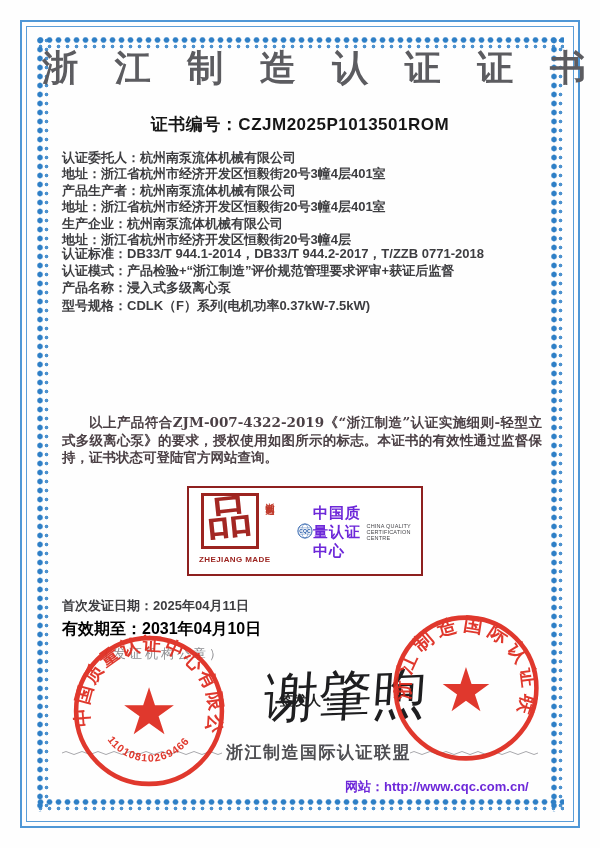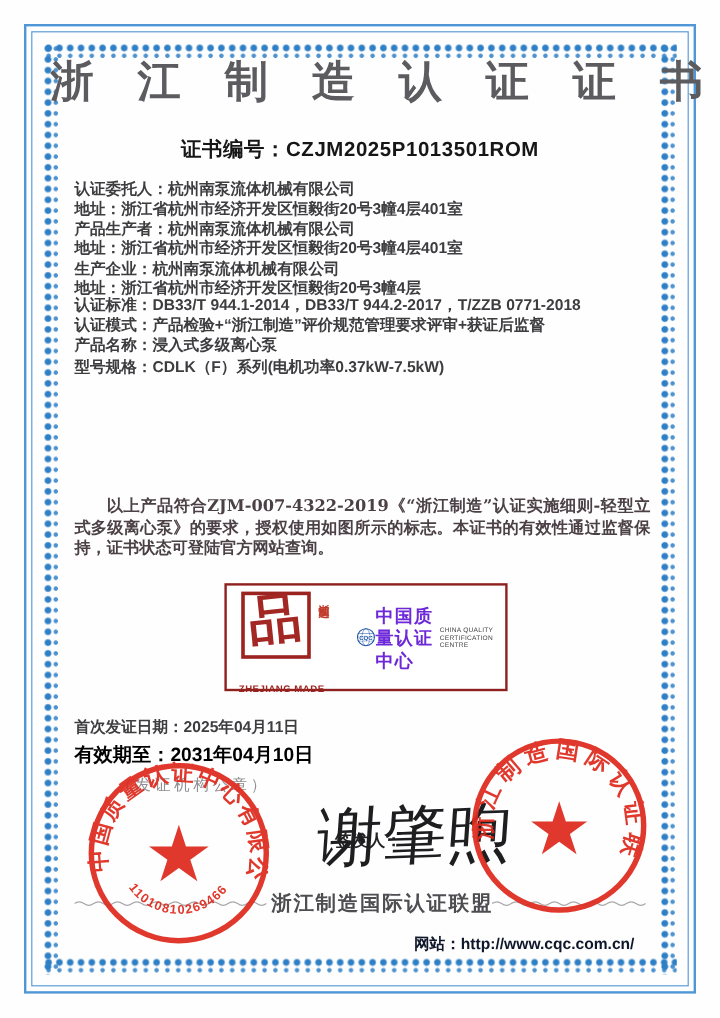--- a/index.html
+++ b/index.html
@@ -41,21 +41,21 @@
 
   
   .logo-box { position:absolute; left:187px; top:486px; width:236px; height:90px;
     border:2px solid #8e201f; background:#fff; display:flex; align-items:center; }
   .zj-logo { position:relative; width:98px; height:76px; margin-left:10px; flex:none; }
   .zj-square { position:absolute; left:2px; top:0; width:58px; height:56px; border:3px solid #9c2420; }
   .zj-mark { position:absolute; left:8px; top:2px; font-family:"DejaVu Serif",serif;
     font-size:44px; font-weight:bold; color:#a32723; transform:rotate(-6deg); line-height:1; }
   .zj-vert { position:absolute; left:64px; top:3px; writing-mode:vertical-rl;
     font-size:9px; font-weight:bold; color:#c03a2b; letter-spacing:1px; }
-  .zj-caption { position:absolute; left:0; top:77px; width:96px; font-size:8px;
+  .zj-caption { position:absolute; left:0; top:62px; width:96px; font-size:8px;
     font-weight:bold; color:#9c2420; letter-spacing:.4px; }
   .cqc-logo { flex:1; display:flex; flex-direction:row; align-items:center; margin-right:6px; }
   .cqc-name { font-size:15px; font-weight:bold; color:#6d28d9; letter-spacing:1px; margin-top:2px; }
   .cqc-sub { font-size:5.5px; color:#46464a; letter-spacing:.2px; margin-top:2px; }
 
   
   .date-line1 { position:absolute; left:62px; top:597px; font-size:13px; font-weight:bold; color:#3d3d40; }
   .date-line2 { position:absolute; left:62px; top:619px; font-size:16px; font-weight:bold; color:#000000; }
 
   
@@ -66,21 +66,21 @@
   .signer-label { position:absolute; left:231px; top:692px; font-size:14px; font-weight:bold; color:#222; z-index:2;margin-left:48px; }
   .signature { position:absolute; left:264px; top:660px; font-family:"DejaVu Serif",serif;
     font-size:54px; color:#1e1e20; transform:rotate(-2deg) skewX(-6deg); z-index:2; white-space:nowrap; }
 
   
   .wavy { position:absolute; top:749px; z-index:0; }
   .wavy-left { left:62px; } .wavy-right { left:410px; }
   .alliance { position:absolute; left:226px; top:741px; font-size:17px; font-weight:bold;
     color:#4e4e52; letter-spacing:1.5px; z-index:2; }
   .footer-issuer { position:absolute; left:92px; top:778px; font-size:13px; font-weight:bold; color:#3d3d40; }
-  .footer-site { position:absolute; left:345px; top:778px; font-size:13px; font-weight:bold; color:#0f172a; }
+  .footer-site { position:absolute; left:345px; top:778px; font-size:13px; font-weight:bold; color:#6d28d9; }
 </style>
 </head>
 <body>
 
 <div class="page">
 
   <div class="frame-a"></div>
   <div class="frame-b"></div>
   <div class="orn orn-h orn-top"></div>
   <div class="orn orn-h orn-bottom"></div>

